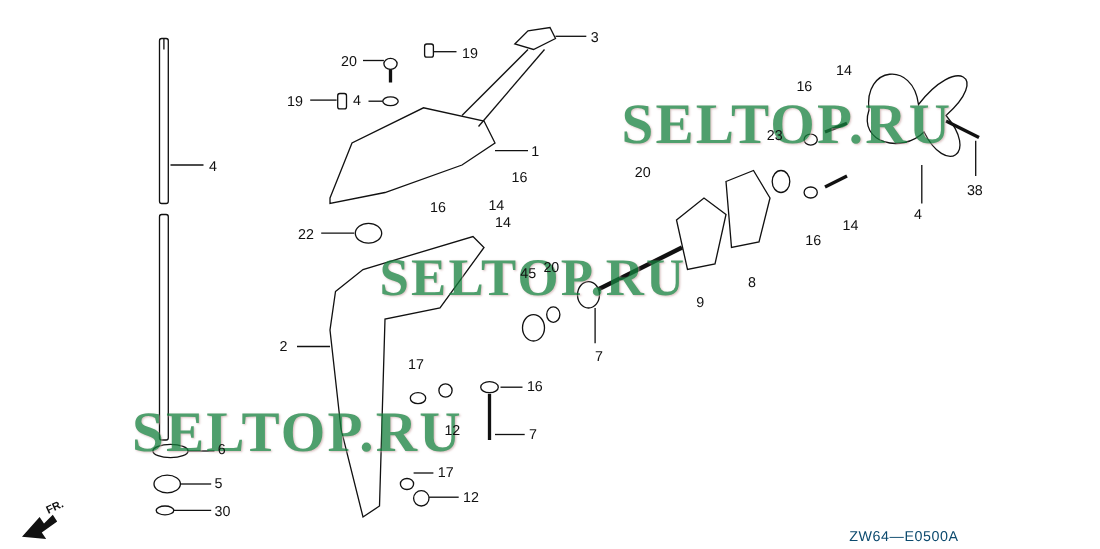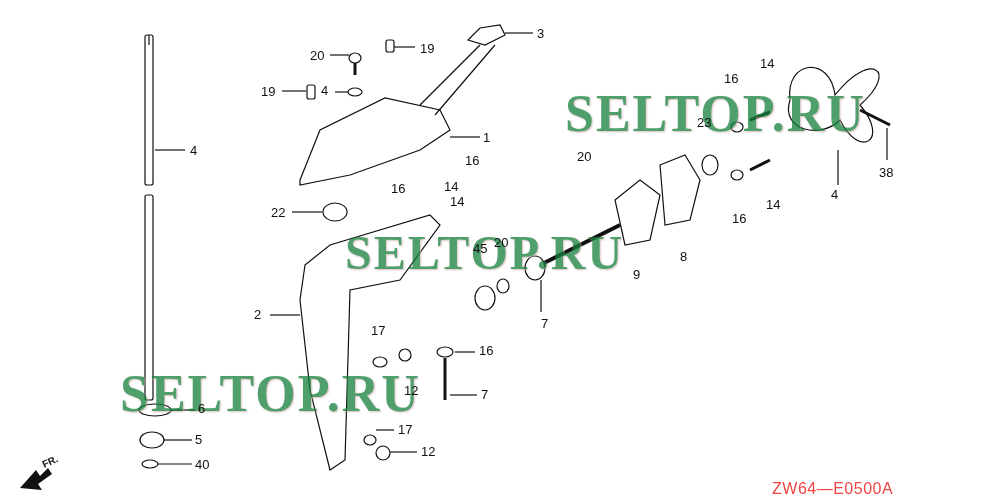--- a/index.html
+++ b/index.html
@@ -1,20 +1,20 @@
 <!DOCTYPE html>
 <html><head>
 <meta charset="utf-8">
 <style>
   html, body { margin:0; padding:0; background:#ffffff; }
   body { width:1000px; height:499px; position:relative; overflow:hidden; font-family:"Liberation Sans", sans-serif; }
   #diagram { position:absolute; left:0; top:0; width:1000px; height:499px; }
   .lbl { position:absolute; font-size:13px; color:#111; line-height:1; white-space:nowrap; }
   .wm { position:absolute; font-family:"Liberation Serif", serif; font-weight:bold; color:#15803d; opacity:0.75; letter-spacing:2px; white-space:nowrap; text-shadow:1px 1px 2px #caa; }
-  .code { position:absolute; font-size:16px; color:#ef4444; letter-spacing:0.5px; }
+  .code { position:absolute; font-size:13px; color:#0c4a6e; letter-spacing:0.5px; }
   .fr { position:absolute; font-size:10px; font-weight:bold; color:#111; }
 </style>
 </head>
 <body>
 
 <svg id="diagram" viewBox="0 0 1000 499" xmlns="http://www.w3.org/2000/svg">
   <g stroke="#111" stroke-width="1.2" fill="none">
 
     <g>
       <rect x="145" y="35" width="8" height="150" rx="2" fill="#fff"></rect>
@@ -119,21 +119,21 @@
 <div class="lbl" style="left:724px;top:72px">16</div>
 <div class="lbl" style="left:465px;top:154px">16</div>
 <div class="lbl" style="left:391px;top:182px">16</div>
 <div class="lbl" style="left:732px;top:212px">16</div>
 <div class="lbl" style="left:479px;top:344px">16</div>
 <div class="lbl" style="left:371px;top:324px">17</div>
 <div class="lbl" style="left:398px;top:423px">17</div>
 <div class="lbl" style="left:494px;top:236px">20</div>
 <div class="lbl" style="left:420px;top:42px">19</div>
 <div class="lbl" style="left:261px;top:85px">19</div>
-<div class="lbl" style="left:195px;top:458px">40</div>
+<div class="lbl" style="left:195px;top:458px">30</div>
 <div class="lbl" style="left:879px;top:166px">38</div>
 <div class="lbl" style="left:271px;top:206px">22</div>
 <div class="lbl" style="left:697px;top:116px">23</div>
 <div class="lbl" style="left:310px;top:49px">20</div>
 <div class="lbl" style="left:473px;top:242px">45</div>
 
 <div class="fr" style="left:42px;top:456px;transform:rotate(-25deg);">FR.</div>
 <div class="code" style="left:772px;top:480px;">ZW64—E0500A</div>
 
 </body></html>

